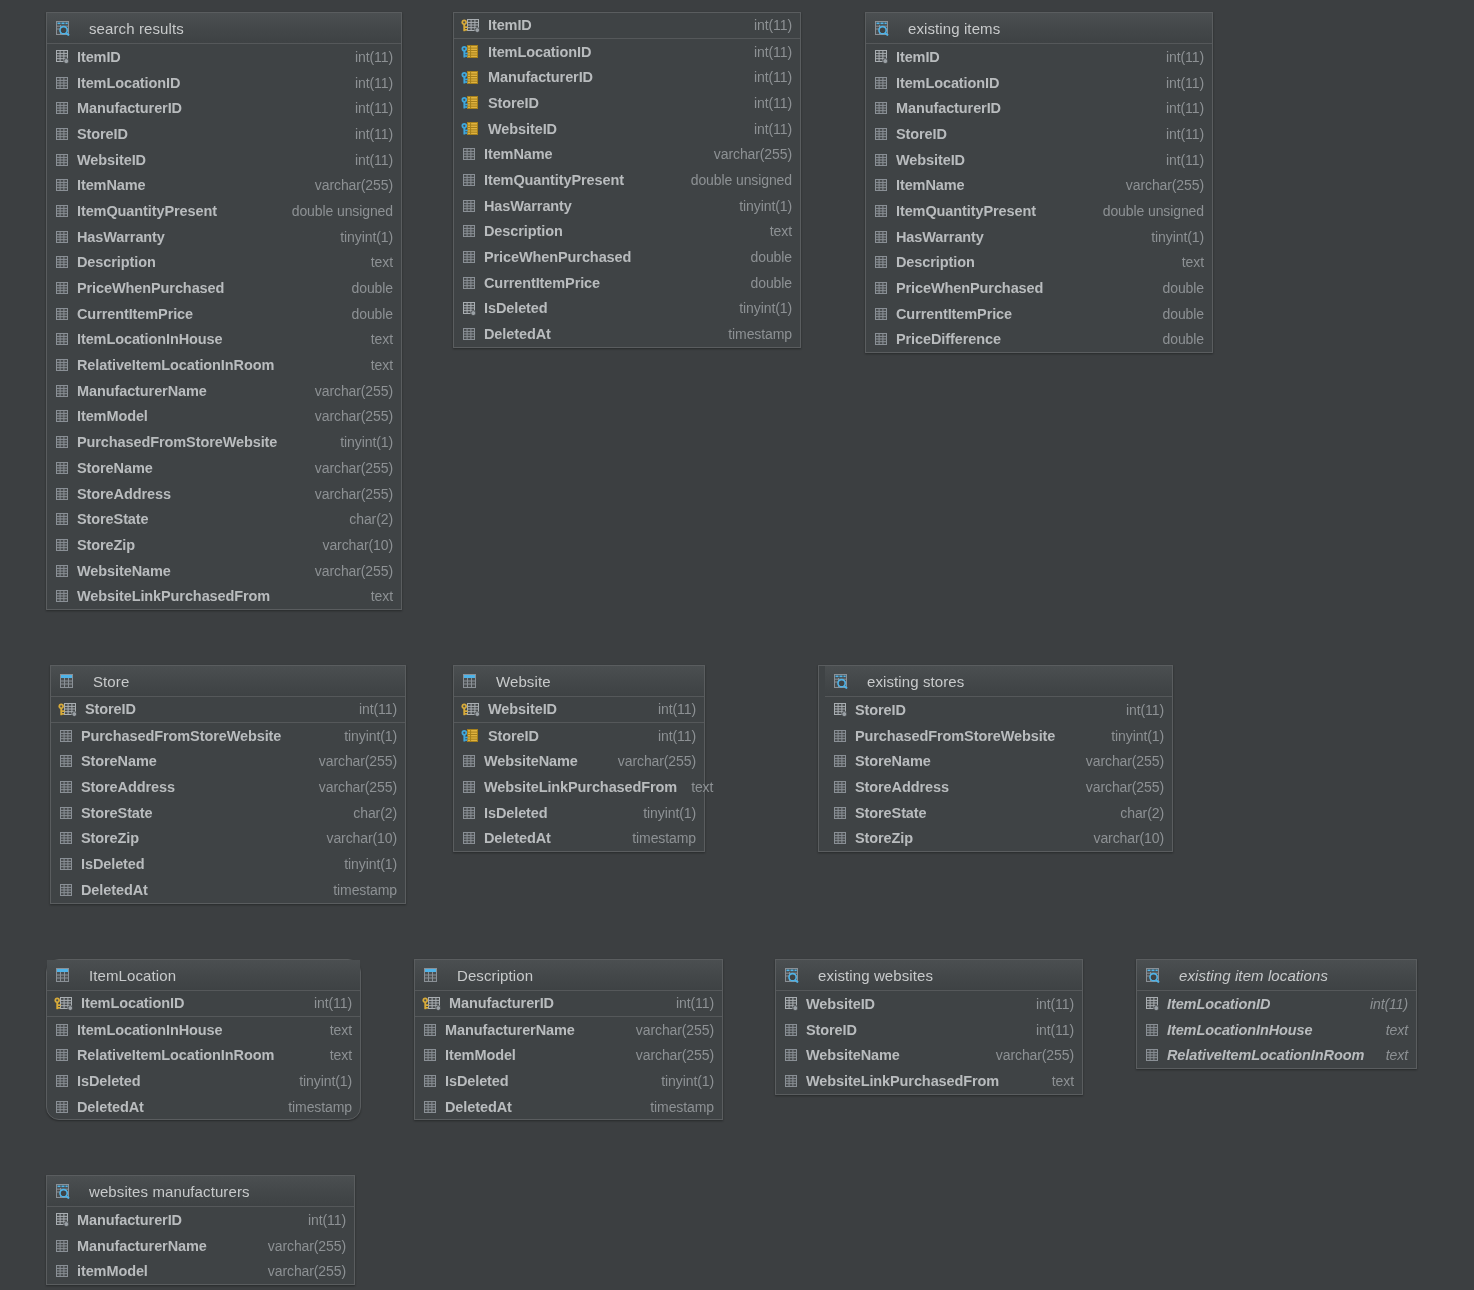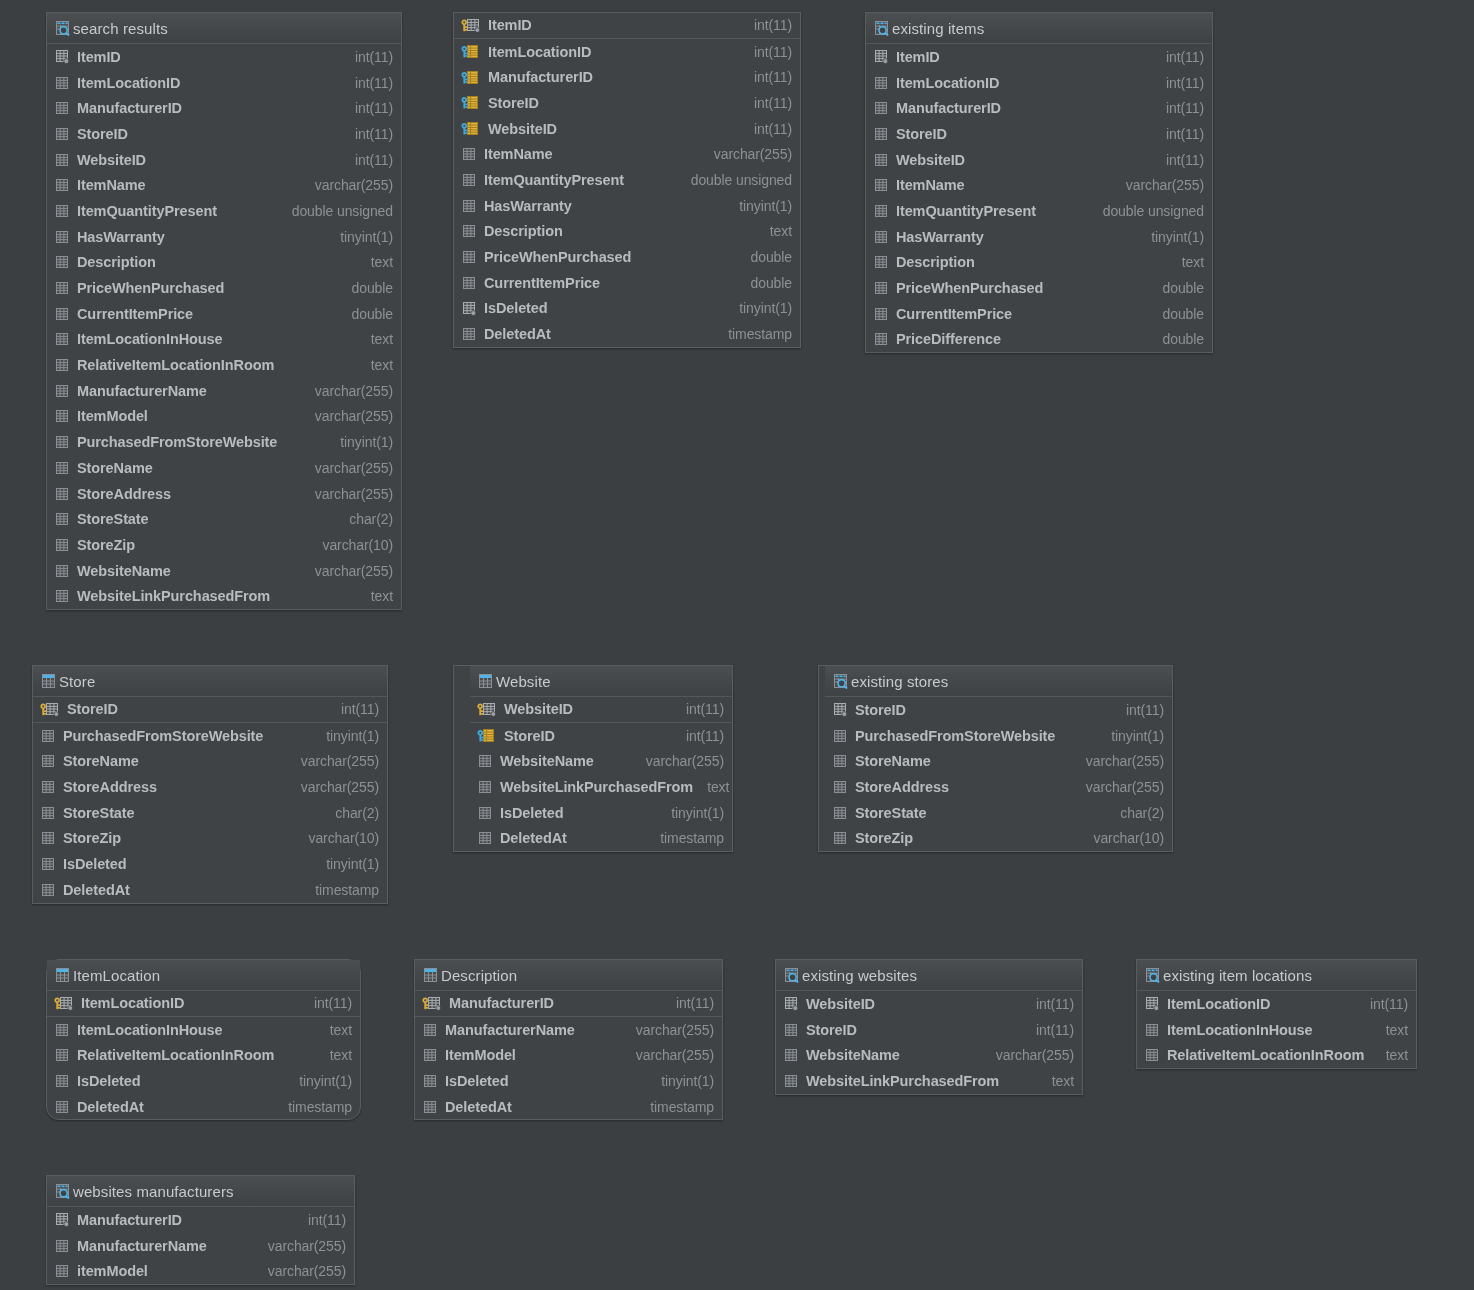--- a/index.html
+++ b/index.html
@@ -37,21 +37,21 @@
     height: 31px;
     padding: 0 8px 0 7px;
     box-sizing: border-box;
     background: linear-gradient(to bottom, #4b4f51 0%, #434749 55%, #3e4244 100%);
     border-bottom: 1px solid #55585a;
   }
   .entity-title {
     color: #c8cacb;
     font-size: 15px;
     letter-spacing: 0.1px;
-    margin-left: 2px;
+    margin-left: 18px;
     white-space: nowrap;
   }
 
   .entity-body {
     padding: 0;
   }
 
   .col-row {
     display: flex;
     align-items: center;
@@ -922,21 +922,21 @@
         <line x1="3" y1="7" x2="13.5" y2="7"></line>
         <line x1="3" y1="9.7" x2="13.5" y2="9.7"></line>
       </g>
     </svg>
           </span>
           <span class="col-name">PriceDifference</span>
           <span class="col-type">double</span>
         </div>
       </div>
     </div>
-    <div class="entity" style="left: 32px; top: 665px; width: 356px;">
+    <div class="entity" style="left: 50px; top: 665px; width: 356px;">
       <div class="entity-header">
         <span class="icon">
           <svg width="17" height="16" viewBox="0 0 17 16">
       <rect x="2.5" y="1.5" width="12" height="13" fill="#4a4e50" stroke="#8a9096" stroke-width="1"></rect>
       <rect x="3" y="2" width="11" height="3" fill="#4fb3e8"></rect>
       <g stroke="#8a9096" stroke-width="1">
         <line x1="6.5" y1="5" x2="6.5" y2="14"></line>
         <line x1="10.5" y1="5" x2="10.5" y2="14"></line>
         <line x1="3" y1="8" x2="14" y2="8"></line>
         <line x1="3" y1="11" x2="14" y2="11"></line>
@@ -1077,21 +1077,21 @@
         <line x1="3" y1="7" x2="13.5" y2="7"></line>
         <line x1="3" y1="9.7" x2="13.5" y2="9.7"></line>
       </g>
     </svg>
           </span>
           <span class="col-name">DeletedAt</span>
           <span class="col-type">timestamp</span>
         </div>
       </div>
     </div>
-    <div class="entity" style="left: 453px; top: 665px; width: 280px; padding-left: 16px;">
+    <div class="entity" style="left: 453px; top: 665px; width: 252px;">
       <div class="entity-header">
         <span class="icon">
           <svg width="17" height="16" viewBox="0 0 17 16">
       <rect x="2.5" y="1.5" width="12" height="13" fill="#4a4e50" stroke="#8a9096" stroke-width="1"></rect>
       <rect x="3" y="2" width="11" height="3" fill="#4fb3e8"></rect>
       <g stroke="#8a9096" stroke-width="1">
         <line x1="6.5" y1="5" x2="6.5" y2="14"></line>
         <line x1="10.5" y1="5" x2="10.5" y2="14"></line>
         <line x1="3" y1="8" x2="14" y2="8"></line>
         <line x1="3" y1="11" x2="14" y2="11"></line>
@@ -1627,21 +1627,21 @@
         <line x1="3" y1="7" x2="13.5" y2="7"></line>
         <line x1="3" y1="9.7" x2="13.5" y2="9.7"></line>
       </g>
     </svg>
           </span>
           <span class="col-name">WebsiteLinkPurchasedFrom</span>
           <span class="col-type">text</span>
         </div>
       </div>
     </div>
-    <div class="entity" style="left: 1136px; top: 959px; width: 281px;">
+    <div class="entity" style="left: 1136px; top: 959px; width: 281px; font-style: italic;">
       <div class="entity-header">
         <span class="icon">
           <svg width="17" height="16" viewBox="0 0 17 16">
       <rect x="2.5" y="1.5" width="12" height="13" fill="#4a4e50" stroke="#8a9096" stroke-width="1"></rect>
       <rect x="3.5" y="2.5" width="3" height="1.6" fill="#4fb3e8"></rect>
       <rect x="7.5" y="2.5" width="3" height="1.6" fill="#4fb3e8"></rect>
       <rect x="11.5" y="2.5" width="2.2" height="1.6" fill="#4fb3e8"></rect>
       <g stroke="#8a9096" stroke-width="1">
         <line x1="3" y1="6.2" x2="14" y2="6.2"></line>
         <line x1="3" y1="9" x2="14" y2="9"></line>

